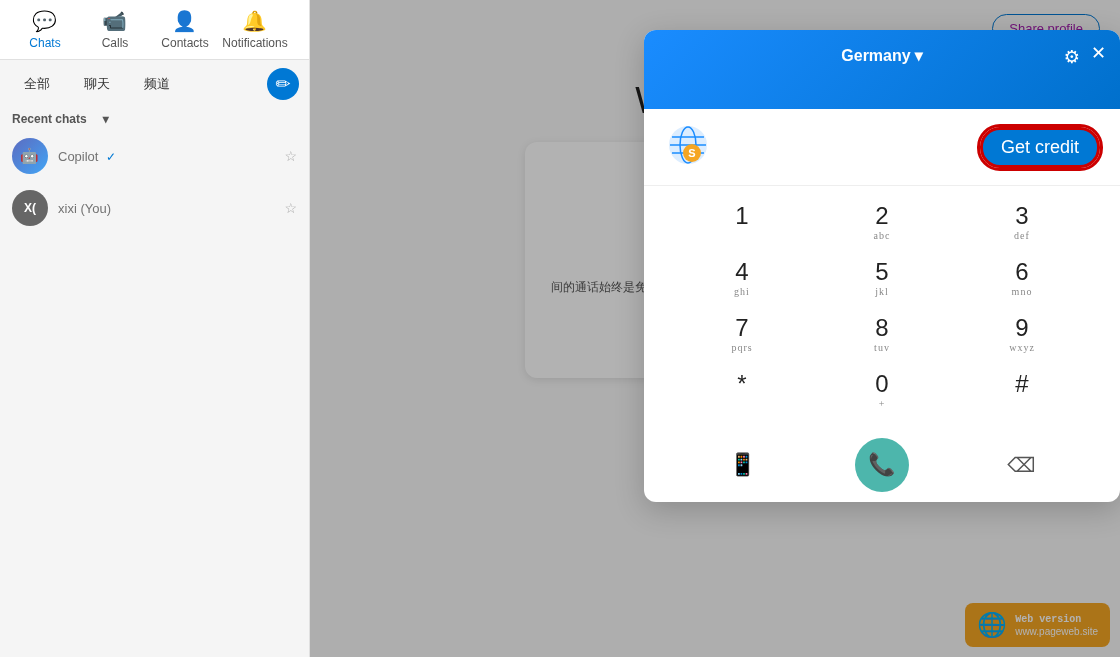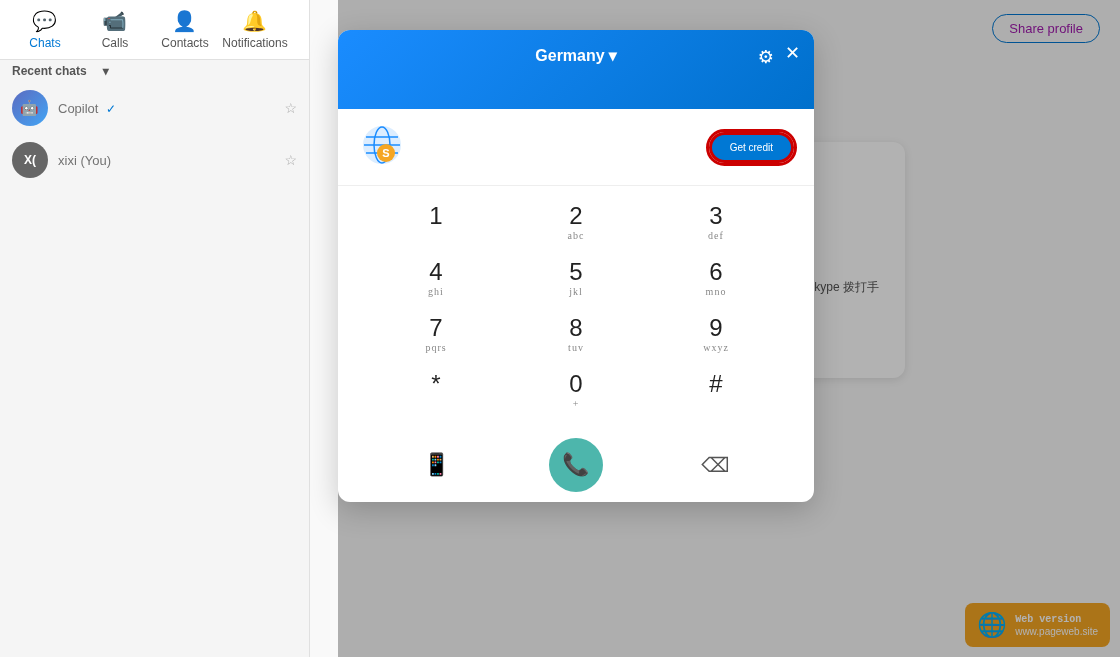--- a/index.html
+++ b/index.html
@@ -219,23 +219,22 @@
     .web-badge-text { font-size: 10px; font-weight: bold; line-height: 1.3; font-family: Liberation Mono, monospace; }
     .web-badge-sub { font-size: 10px; font-weight: normal; }
 
     
     .modal-overlay {
       position: absolute;
       top: 0; left: 0; right: 0; bottom: 0;
       background: rgba(0,0,0,0.3);
       display: flex;
       align-items: flex-start;
-      justify-content: flex-start;
+      justify-content: flex-end;
       z-index: 100;
-      margin-left: 28px;
     }
 
     .modal {
       background: white;
       border-radius: 12px;
       width: 476px;
       margin-top: 30px;
       overflow: hidden;
       box-shadow: 0 8px 30px rgba(0,0,0,0.2);
     }
@@ -305,21 +304,21 @@
     .skype-row-text { flex: 1; }
     .skype-row-title { font-size: 13px; color: #444; font-weight: 600; margin-bottom: 2px; }
     .skype-row-desc { font-size: 12px; color: #777; }
     .get-credit-btn {
       background: #0078d4;
       color: white;
       border: 3px solid #cc0000;
       border-radius: 20px;
       padding: 7px 18px;
       cursor: pointer;
-      font-size: 10px;
+      font-size: 18px;
       font-weight: 500;
       outline: 3px solid #cc0000;
     }
 
     
     .dial-pad {
       padding: 10px 30px 14px 30px;
     }
     .dial-grid {
       display: grid;
@@ -408,20 +407,28 @@
     <div class="nav-item">
       <span class="nav-icon">👤</span>
       <span>Contacts</span>
     </div>
     <div class="nav-item">
       <span class="nav-icon">🔔</span>
       <span>Notifications</span>
     </div>
   </div>
 
+  <div class="filter-tabs">
+    <button class="filter-btn">全部</button>
+    <button class="filter-btn">聊天</button>
+    <button class="filter-btn">频道</button>
+    <button class="compose-btn">
+      <span>✏</span>
+    </button>
+  </div>
 
   <div class="section-label">
     <span>Recent chats</span>
     <span>▾</span>
   </div>
 
   <div class="chat-item">
     <div class="avatar avatar-copilot">🤖</div>
     <div>
       <span class="chat-name">Copilot</span>

